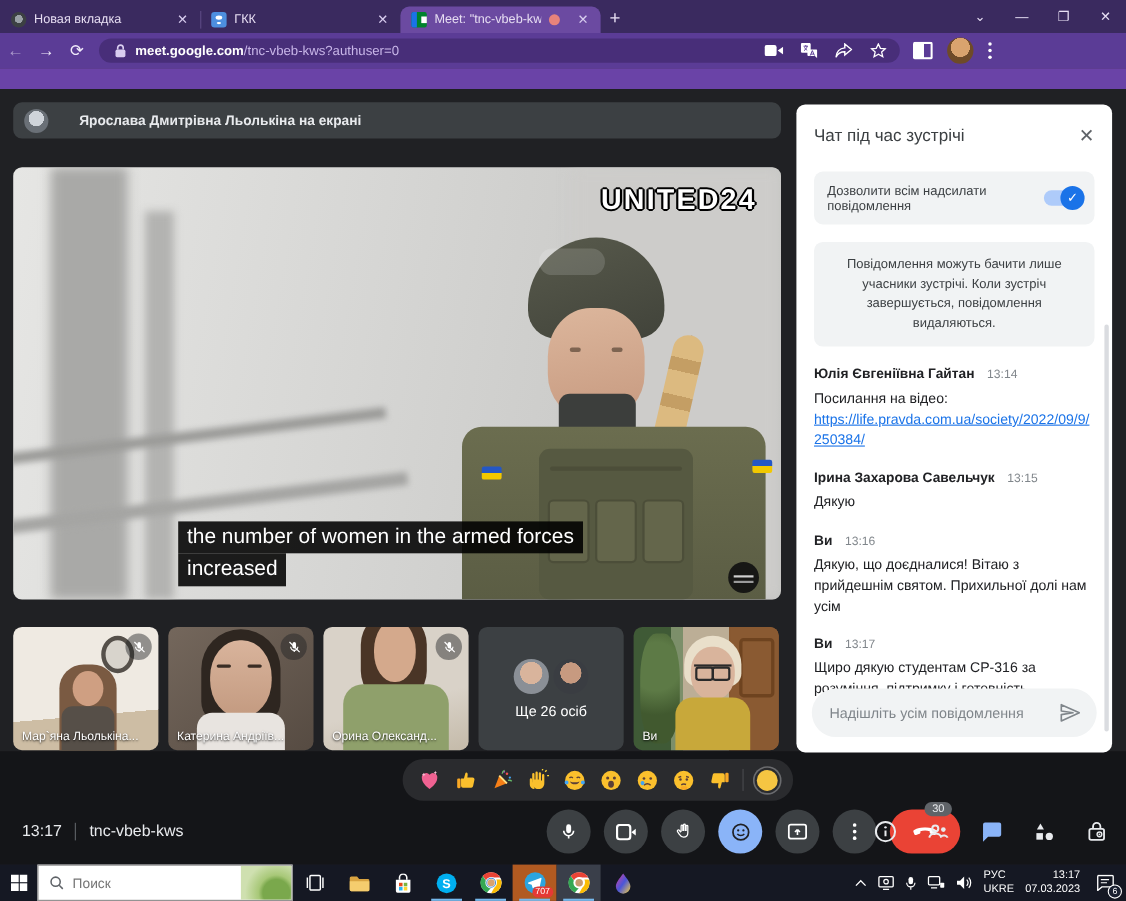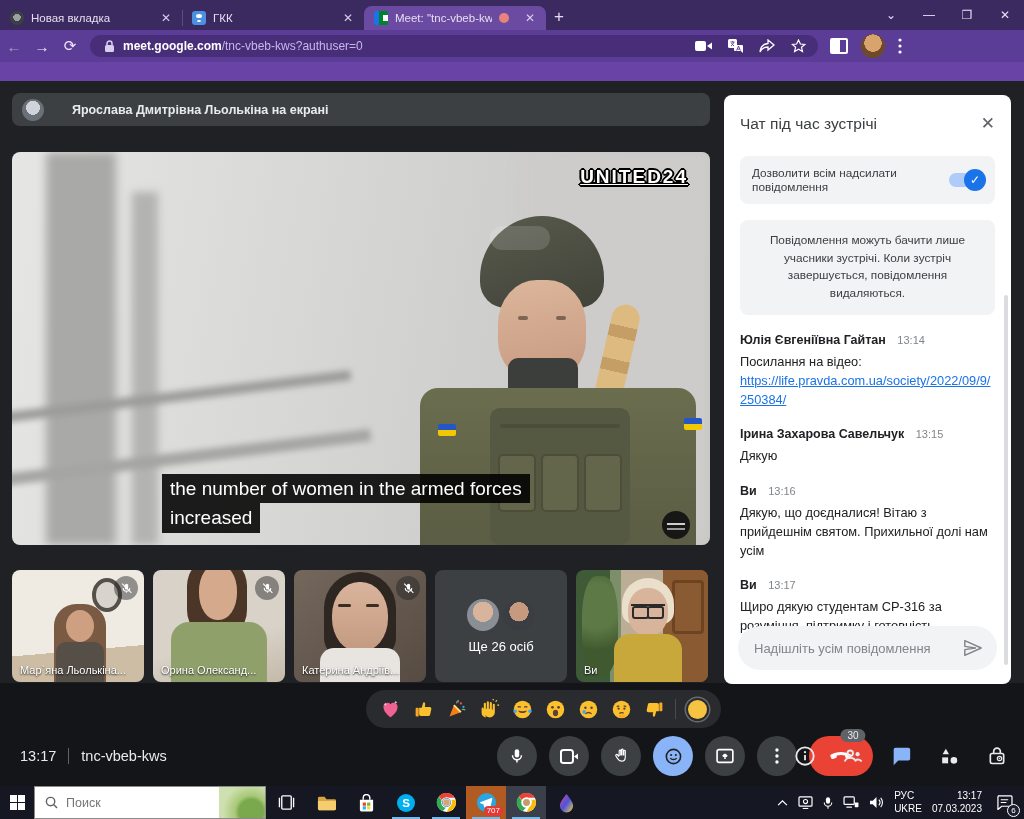--- a/index.html
+++ b/index.html
@@ -87,22 +87,22 @@
     border-radius:10px; }
   .pouch { position:absolute; top:46px; width:38px; height:58px; background:#64664b;
     border:2px solid #4c4e39; border-radius:5px; }
   .pouch.p1 { left:8px; } .pouch.p2 { left:51px; } .pouch.p3 { left:94px; }
   .molle { position:absolute; left:10px; top:16px; width:120px; height:4px; background:#4c4e39; border-radius:2px; }
   .flag { position:absolute; width:18px; height:12px; border-radius:2px;
     background:linear-gradient(#2457c5 0 50%, #f2c800 50% 100%); }
   .flag.left { left:26px; top:272px; }
   .flag.right { right:2px; top:266px; }
 
-  .united-logo { position:absolute; top:14px; right:22px; color:#fff; font-weight:800; font-size:19px;
-    letter-spacing:2px; text-shadow:-2px 0 #000,2px 0 #000,0 -2px #000,0 2px #000,-1px -1px #000,1px 1px #000,-1px 1px #000,1px -1px #000;text-decoration:underline; }
+  .united-logo { position:absolute; top:14px; right:22px; color:#fff; font-weight:800; font-size:26px;
+    letter-spacing:2px; text-shadow:-2px 0 #000,2px 0 #000,0 -2px #000,0 2px #000,-1px -1px #000,1px 1px #000,-1px 1px #000,1px -1px #000; }
   .subtitles { position:absolute; left:150px; bottom:12px; }
   .subtitles div { display:table; background:rgba(0,0,0,.88); color:#fff; font-size:19px;
     padding:2px 8px; line-height:1.35; }
   .tv-mark { position:absolute; right:20px; bottom:6px; width:28px; height:28px; border-radius:50%;
     background:rgba(15,15,15,.9); }
   .tv-mark::after { content:""; position:absolute; left:5px; top:12px; width:18px; height:2px;
     background:#cfcfcf; box-shadow:0 5px 0 #9a9a9a; }
 
   
   .filmstrip { position:absolute; left:12px; top:489px; height:112px; display:flex; gap:9px; }
@@ -346,50 +346,50 @@
         <span class="micoff">
             <svg width="13" height="13" viewBox="0 0 24 24">
               <path d="M12 14a3 3 0 003-3V6a3 3 0 00-6 0v5a3 3 0 003 3z" fill="#fff"></path>
               <path d="M18 11a6 6 0 01-12 0" fill="none" stroke="#fff" stroke-width="2"></path>
               <path d="M12 17v3" stroke="#fff" stroke-width="2"></path>
               <path d="M4 3l17 17" stroke="#fff" stroke-width="2"></path>
             </svg>
           </span>
         <span class="tile-label">Мар`яна Льолькіна...</span>
       </div>
-      <div class="tile scene3">
-        <div class="hair"></div>
-          <div class="head"></div>
-          <div class="sweater"></div>
-        <span class="micoff">
-            <svg width="13" height="13" viewBox="0 0 24 24">
-              <path d="M12 14a3 3 0 003-3V6a3 3 0 00-6 0v5a3 3 0 003 3z" fill="#fff"></path>
-              <path d="M18 11a6 6 0 01-12 0" fill="none" stroke="#fff" stroke-width="2"></path>
-              <path d="M12 17v3" stroke="#fff" stroke-width="2"></path>
-              <path d="M4 3l17 17" stroke="#fff" stroke-width="2"></path>
-            </svg>
-          </span>
-        <span class="tile-label">Орина Олександ...</span>
-      </div>
       <div class="tile scene2">
         <div class="hair"></div>
           <div class="head"></div>
           <span class="brow l"></span>
           <span class="brow r"></span>
           <div class="body"></div>
         <span class="micoff">
             <svg width="13" height="13" viewBox="0 0 24 24">
               <path d="M12 14a3 3 0 003-3V6a3 3 0 00-6 0v5a3 3 0 003 3z" fill="#fff"></path>
               <path d="M18 11a6 6 0 01-12 0" fill="none" stroke="#fff" stroke-width="2"></path>
               <path d="M12 17v3" stroke="#fff" stroke-width="2"></path>
               <path d="M4 3l17 17" stroke="#fff" stroke-width="2"></path>
             </svg>
           </span>
         <span class="tile-label">Катерина Андріїв...</span>
       </div>
+      <div class="tile scene3">
+        <div class="hair"></div>
+          <div class="head"></div>
+          <div class="sweater"></div>
+        <span class="micoff">
+            <svg width="13" height="13" viewBox="0 0 24 24">
+              <path d="M12 14a3 3 0 003-3V6a3 3 0 00-6 0v5a3 3 0 003 3z" fill="#fff"></path>
+              <path d="M18 11a6 6 0 01-12 0" fill="none" stroke="#fff" stroke-width="2"></path>
+              <path d="M12 17v3" stroke="#fff" stroke-width="2"></path>
+              <path d="M4 3l17 17" stroke="#fff" stroke-width="2"></path>
+            </svg>
+          </span>
+        <span class="tile-label">Орина Олександ...</span>
+      </div>
       <div class="tile scene4">
         <div class="mini-avatars">
           <span class="mini-avatar a1"></span>
           <span class="mini-avatar a2"></span>
         </div>
         <span class="tile-label">Ще 26 осіб</span>
       </div>
       <div class="tile scene5">
         <div class="plant"></div>
           <div class="door"></div>

